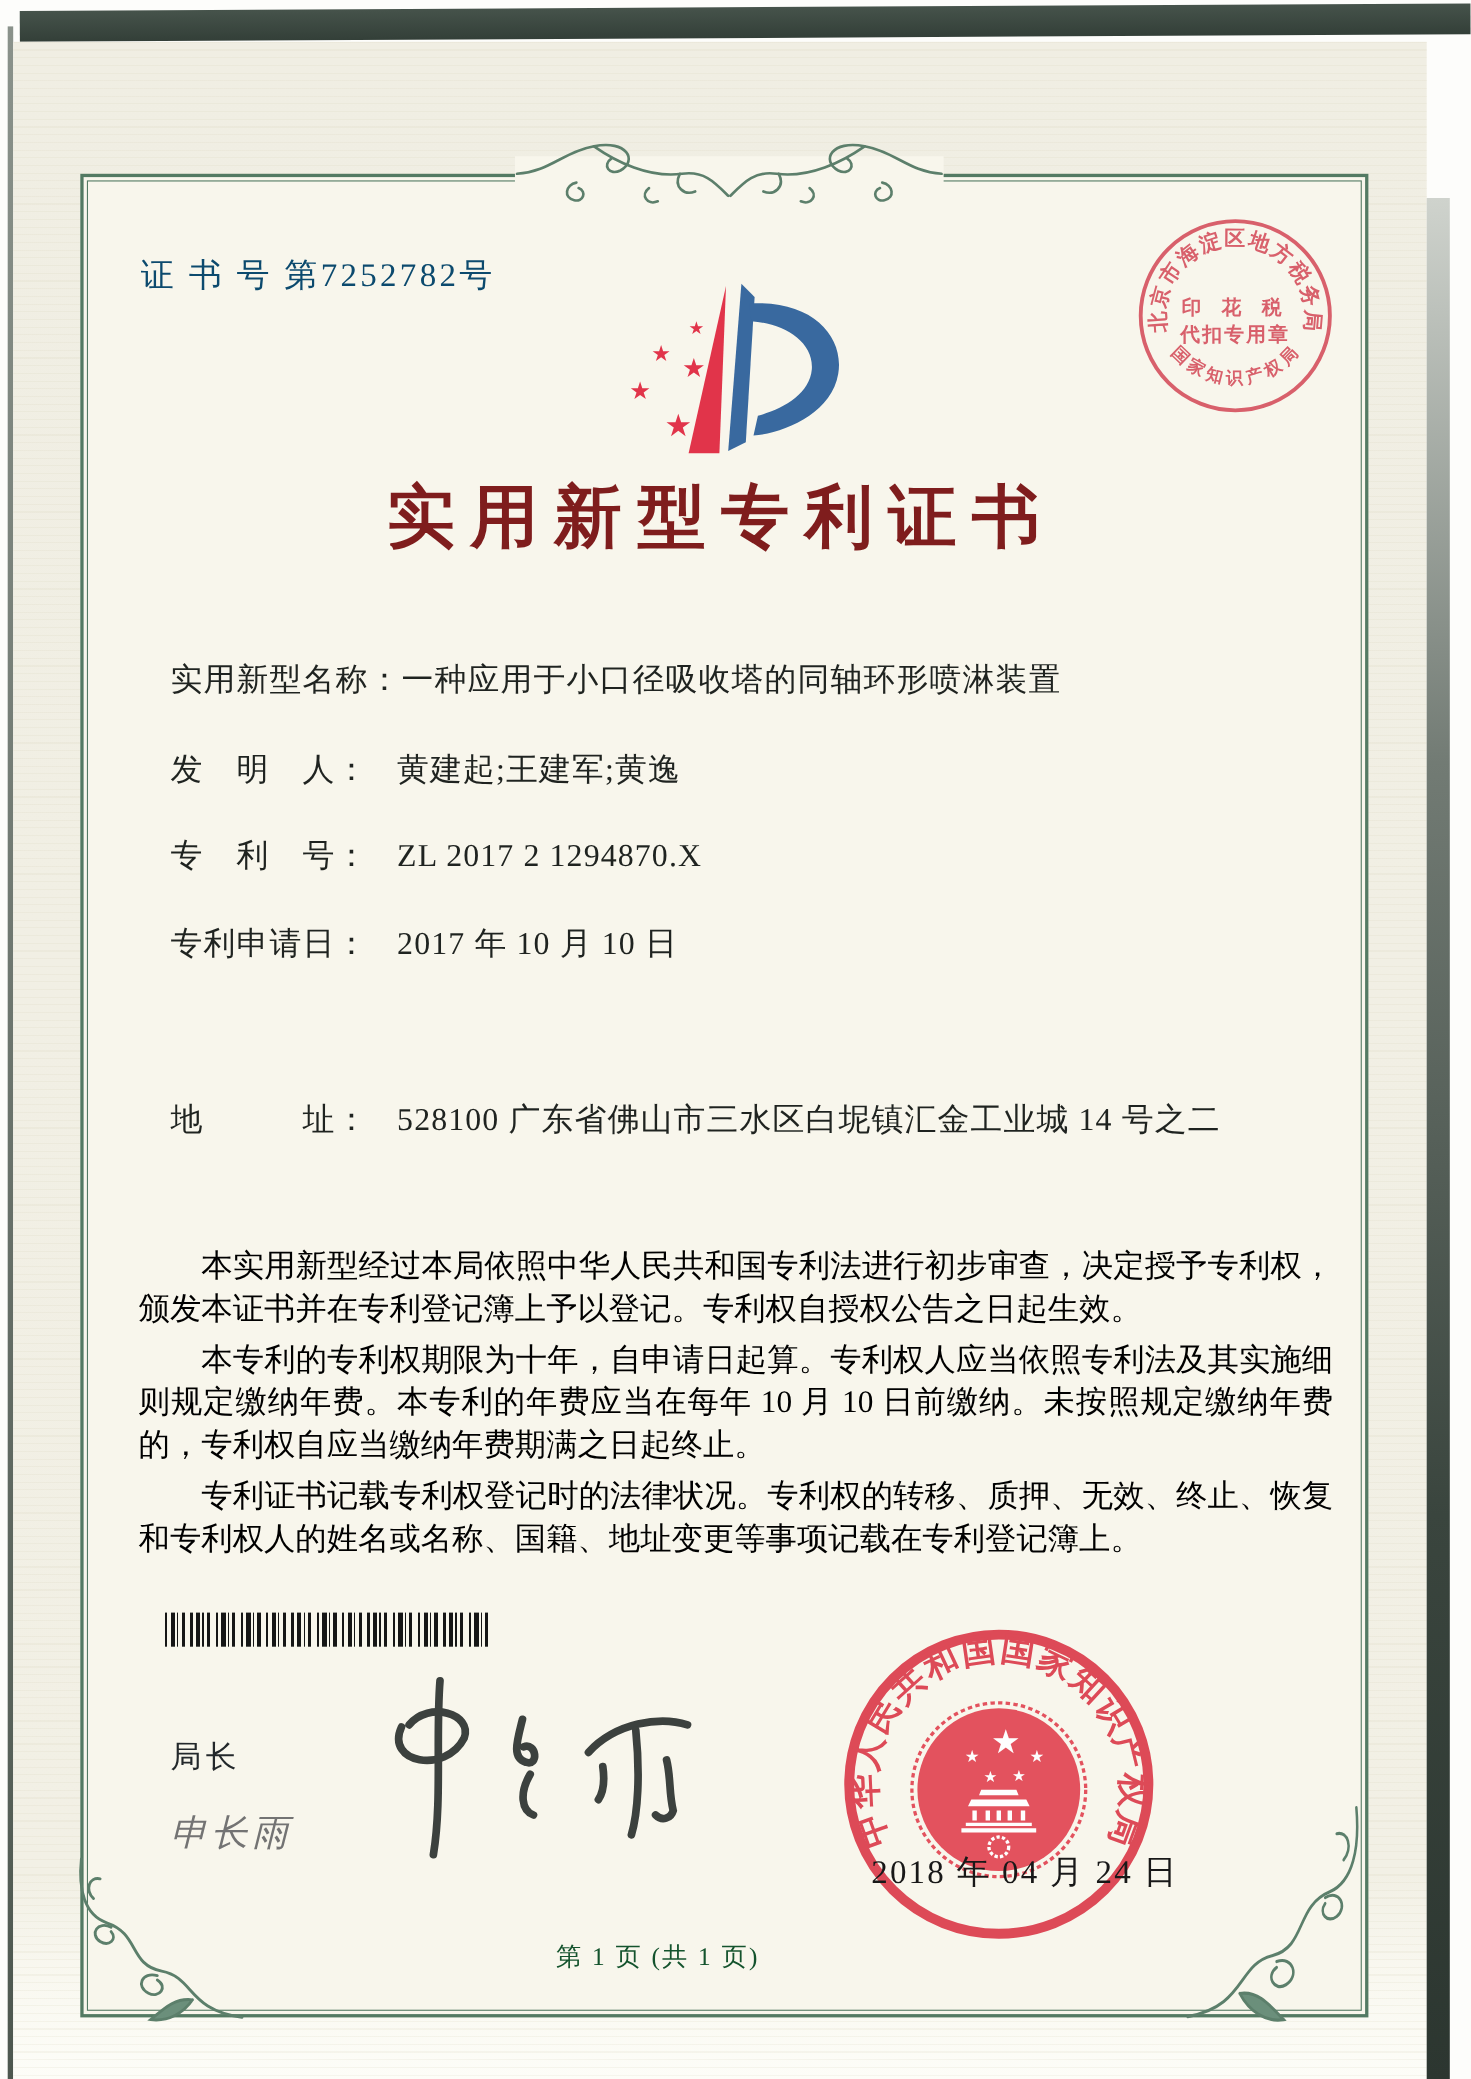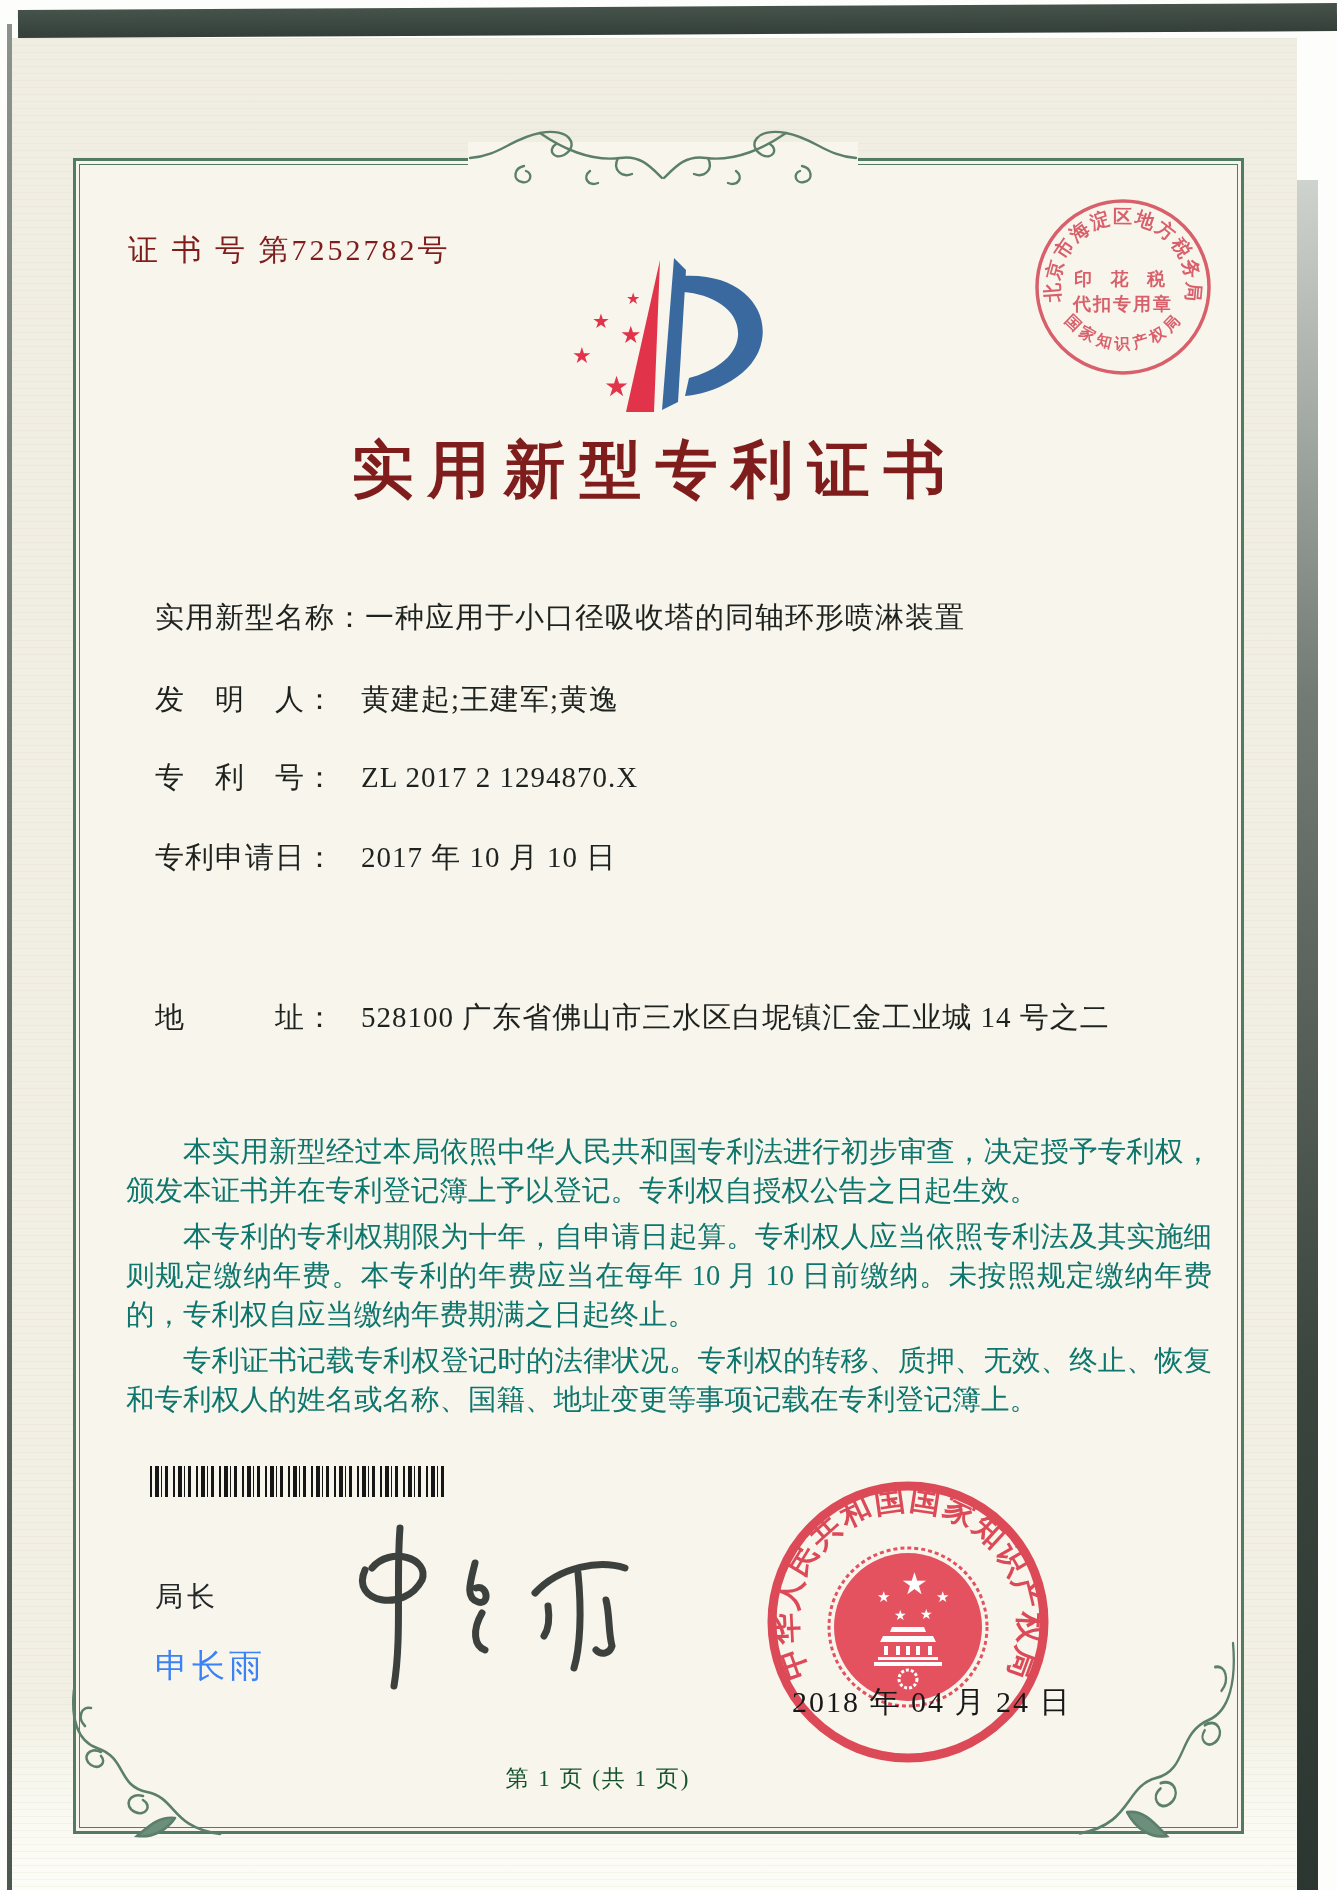--- a/index.html
+++ b/index.html
@@ -16,40 +16,40 @@
               background:linear-gradient(180deg,#cfd3cd,#727b74 30%,#3a453e 70%,#2c3630);}
   .paper{left:12px;top:38px;width:1285px;height:1852px;
          background:linear-gradient(180deg,#f0eee3,#f2f0e5 90%,#f9f8f0 95%,#fdfdf8);}
   .paper:after{content:"";position:absolute;inset:0;
          background:repeating-linear-gradient(180deg,rgba(214,209,184,.18) 0 1px,transparent 1px 7px);}
   
   .frame{left:73px;top:158px;width:1165px;height:1670px;
          border:3.5px solid #537a63;background:#f8f6ec;}
   .frame:after{content:"";position:absolute;inset:3px;border:1.5px solid #537a63;}
   
-  .cert-no{left:128px;top:230px;font-size:30px;letter-spacing:3px;color:#7f1d1d;}
+  .cert-no{left:128px;top:230px;font-size:30px;letter-spacing:3px;color:#0c4a6e;}
   .title{left:73px;top:428px;width:1165px;text-align:center;font-size:62px;
          font-weight:700;letter-spacing:14px;color:#7f1d1d;}
   
   .row{left:155px;top:0;width:1070px;font-size:29px;color:#1f2320;white-space:nowrap;}
   .flabel{display:inline-block;min-width:206px;letter-spacing:1px;}
   .fvalue{letter-spacing:1px;}
   .grant-no{position:absolute;left:610px;top:0;}
   
   .body-text{left:126px;top:1132px;width:1086px;font-size:28.5px;line-height:39px;
-             text-align:justify;color:#0f766e;}
+             text-align:justify;color:#000000;}
   .body-text p{margin:0 0 7px 0;text-indent:2em;}
   
   .barcode{left:150px;top:1466px;width:296px;height:31px;background:
     repeating-linear-gradient(90deg,#161616 0 2px,#f8f6ec 2px 5px,#161616 5px 9px,
     #f8f6ec 9px 11px,#161616 11px 12px,#f8f6ec 12px 15px,#161616 15px 18px,#f8f6ec 18px 23px);}
   .director-title{left:155px;top:1578px;font-size:28px;letter-spacing:4px;color:#23282b;
                   font-family:"Liberation Sans","DejaVu Sans",sans-serif;}
-  .director-name{left:155px;top:1644px;font-size:33px;letter-spacing:4px;color:#3b82f6;
-                 font-family:"Liberation Sans","DejaVu Sans",sans-serif;}
+  .director-name{left:155px;top:1644px;font-size:33px;letter-spacing:4px;color:#737373;
+                 font-family:"Liberation Sans","DejaVu Sans",sans-serif;font-style:italic;}
   .seal-date{left:792px;top:1682px;font-size:30px;letter-spacing:2px;color:#181818;z-index:6;}
   .page-footer{left:73px;top:1763px;width:1050px;text-align:center;font-size:23px;
                letter-spacing:2px;color:#14532d;}
   svg text{font-family:"Liberation Serif","DejaVu Serif",serif;}
 </style>
 </head>
 <body>
 
 <div class="stage">
 

